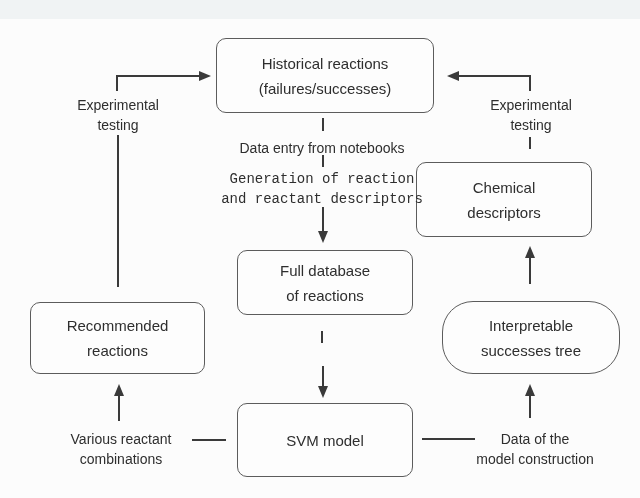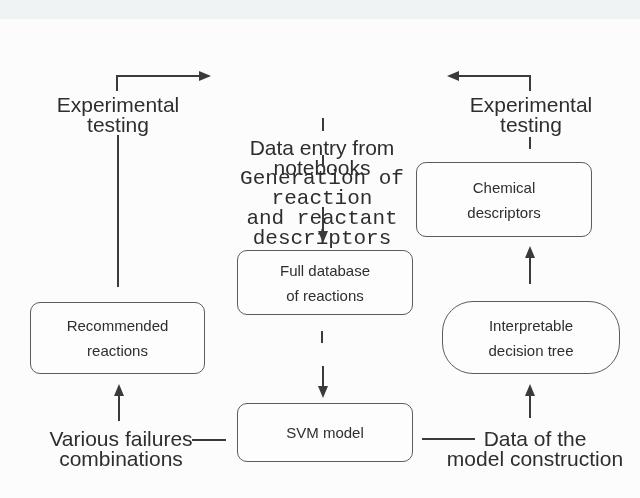--- a/index.html
+++ b/index.html
@@ -33,21 +33,21 @@
     align-items: center;
     justify-content: center;
     text-align: center;
     font-size: 15px;
     line-height: 25px;
     color: var(--text);
   }
   .lbl {
     position: absolute;
     text-align: center;
-    font-size: 21px;
+    font-size: 14px;
     line-height: 20px;
     color: var(--text);
   }
   .ln {
     position: absolute;
     background: var(--line);
   }
   .ah {
     position: absolute;
     width: 0; height: 0;
@@ -60,43 +60,47 @@
     position: absolute;
     left:0; top:479; width:640px; height:19px;
     background: var(--band);
   }
 </style>
 </head>
 <body>
 
 <div class="canvas">
 
+  <div class="node" style="left:216px; top:38px; width:218px; height:75px;">
+    <div>Historical reactions</div>
+    <div>(failures/successes)</div>
+  </div>
 
   <div class="node" style="left:237px; top:250px; width:176px; height:65px;">
     <div>Full database</div>
     <div>of reactions</div>
   </div>
 
-  <div class="node" style="left:237px; top:403px; width:176px; height:59px;">
+  <div class="node" style="left:237px; top:403px; width:176px; height:74px;">
     <div>SVM model</div>
   </div>
 
   <div class="node" style="left:30px; top:302px; width:175px; height:72px;">
     <div>Recommended</div>
     <div>reactions</div>
   </div>
 
   <div class="node" style="left:416px; top:162px; width:176px; height:75px;">
     <div>Chemical</div>
     <div>descriptors</div>
   </div>
 
   <div class="node" style="left:442px; top:301px; width:178px; height:73px;border-radius:31px;">
     <div>Interpretable</div>
-    <div>decision tree</div>
+    <div>successes tree</div>
   </div>
 
   <div class="lbl" style="left:38px; top:95px; width:160px;">
     <div>Experimental</div>
     <div>testing</div>
   </div>
 
   <div class="lbl" style="left:451px; top:95px; width:160px;">
     <div>Experimental</div>
     <div>testing</div>
@@ -106,21 +110,21 @@
     <div>Data entry from notebooks</div>
   </div>
 
   <div class="lbl" style="left:211px; top:169px; width:222px;font-family:Liberation Mono, monospace;">
     <div>Generation of reaction</div>
     <div>and reactant descriptors</div>
   </div>
 
 
   <div class="lbl" style="left:41px; top:429px; width:160px;">
-    <div>Various failures</div>
+    <div>Various reactant</div>
     <div>combinations</div>
   </div>
 
   <div class="lbl" style="left:435px; top:429px; width:200px;">
     <div>Data of the</div>
     <div>model construction</div>
   </div>
 
   <div class="ln" style="left:116px; top:75px; width:2px;  height:16px;"></div>
   <div class="ln" style="left:117px; top:75px; width:82px; height:2px;"></div>

